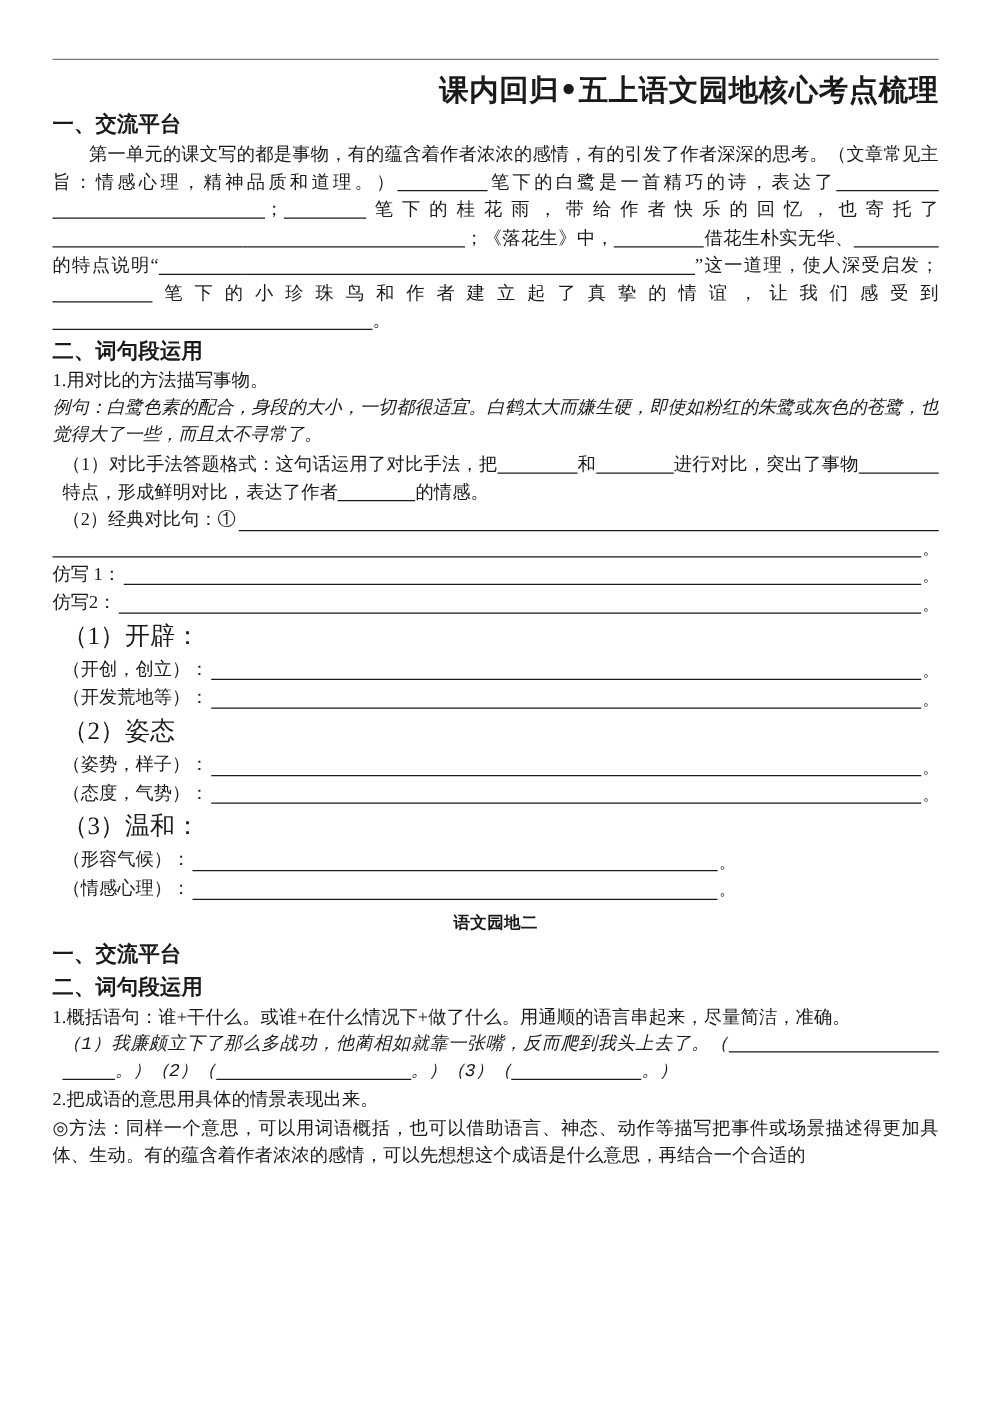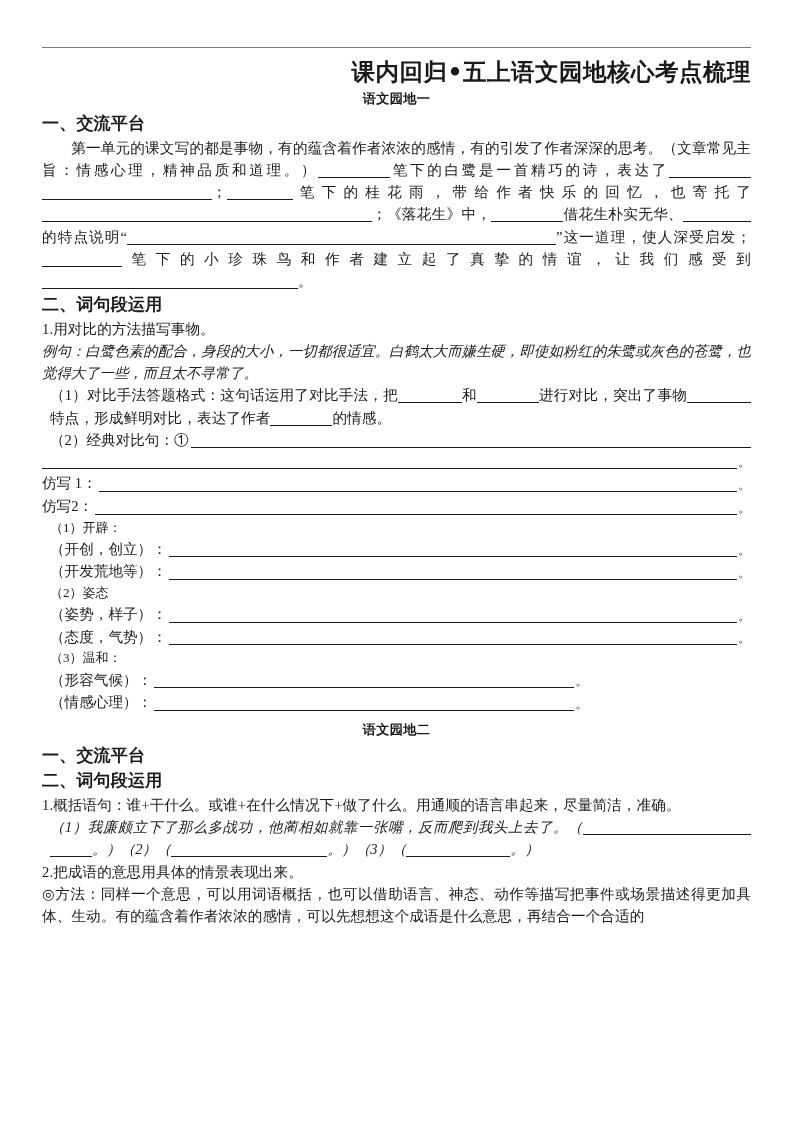--- a/index.html
+++ b/index.html
@@ -70,30 +70,30 @@
   p.para {
     font-size: 14.6px;
     line-height: 1.52;
     margin: 0;
     text-align: justify;
     text-justify: inter-ideograph;
     letter-spacing: 0.1px;
   }
   p.para.indent { text-indent: 2em; }
   p.kai {
-    font-family: Liberation Serif, serif;
+    font-family: Liberation Mono, monospace;
     font-style: italic;
     font-size: 14.4px;
     line-height: 1.55;
     margin: 0;
     text-align: justify;
     text-justify: inter-ideograph;
   }
   p.item {
-    font-size: 13px;
+    font-size: 20px;
     line-height: 1.55;
     margin: 0;
     padding-left: 8px;
   }
   .fillline {
     display: inline-block;
     border-bottom: 1.1px solid #1a1a1a;
     vertical-align: -3px;
     height: 13px;
   }
@@ -119,21 +119,20 @@
 <body>
 
 <div class="page">
 
   <div class="top-rule"></div>
 
   <div class="body-area">
 
     <h1 class="doc-title">课内回归•五上语文园地核心考点梳理</h1>
 
-    <div class="unit-title">语文园地一</div>
 
     <div class="sec-head">一、交流平台</div>
 
     <p class="para indent"><span>第一单元的课文写的都是事物，有的蕴含着作者浓浓的感情，有的引发了作者深深的思考。（文章常见主旨：情感心理，精神品质和道理。）</span><span class="fillline" style="width:72px"></span><span>笔下的白鹭是一首精巧的诗，表达了</span><span class="fillline" style="width:82px"></span><span class="fillline" style="width:170px"></span><span>；</span><span class="fillline" style="width:66px"></span><span>笔下的桂花雨，带给作者快乐的回忆，也寄托了</span><span class="fillline" style="width:152px"></span><span class="fillline" style="width:178px"></span><span>；《落花生》中，</span><span class="fillline" style="width:72px"></span><span>借花生朴实无华、</span><span class="fillline" style="width:68px"></span><span>的特点说明“</span><span class="fillline" style="width:66px"></span><span class="fillline" style="width:363px"></span><span>”这一道理，使人深受启发；</span><span class="fillline" style="width:80px"></span><span>笔下的小珍珠鸟和作者建立起了真挚的情谊，让我们感受到</span><span class="fillline" style="width:256px"></span><span>。</span></p>
 
     <div class="sec-head">二、词句段运用</div>
 
     <p class="para">1.用对比的方法描写事物。</p>
 
     <p class="kai"><span>例句：</span><span>白鹭色素的配合，身段的大小，一切都很适宜。白鹤太大而嫌生硬，即使如粉红的朱鹭或灰色的苍鹭，也觉得大了一些，而且太不寻常了。</span></p>

